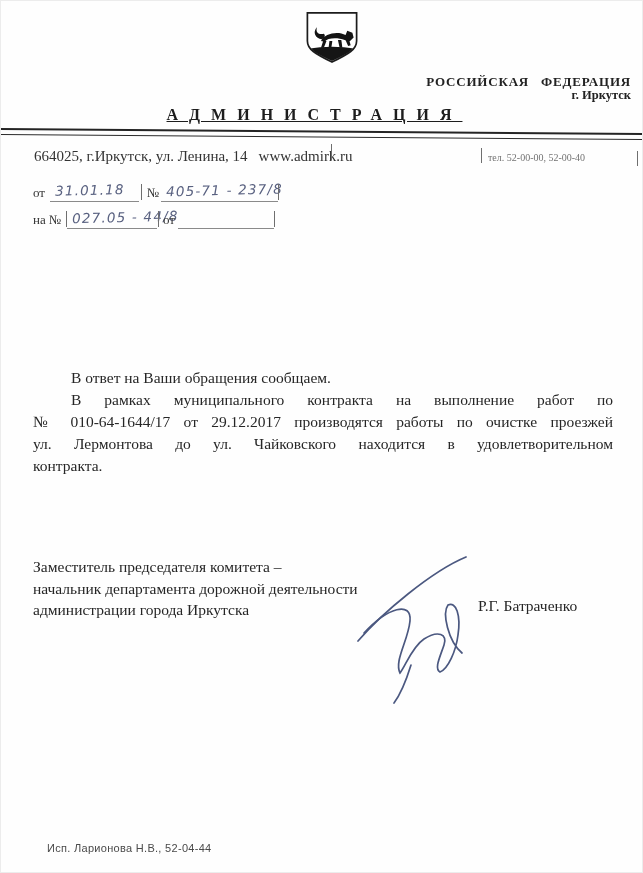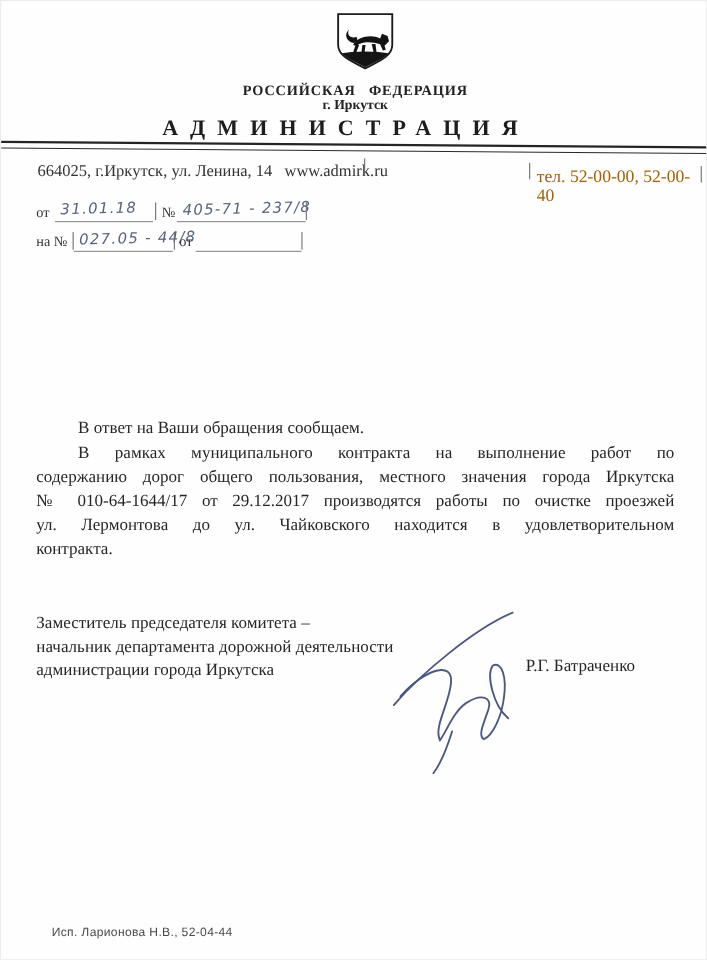--- a/index.html
+++ b/index.html
@@ -10,49 +10,49 @@
     overflow:hidden;
     font-family:"Liberation Serif", serif;
     color:#2b2b2b;
     box-sizing:border-box;
     border:1px solid #ececec;
   }
   .abs { position:absolute; }
 
   
   .emblem { left:303px; top:10px; }
-  .centerline { left:14px; width:616px; text-align:center; }
+  .centerline { left:14px; width:616px; text-align:right; }
   .country { top:73px; font-weight:bold; font-size:13px; letter-spacing:.8px; word-spacing:8px; color:#222; }
   .city { top:87px; font-weight:bold; font-size:12.5px; color:#222; }
-  .org { top:105px; left:0; width:616px; text-align:center; font-weight:bold; font-size:20px;
-         letter-spacing:11px; text-indent:11px; color:#1d1d1d; z-index:2; }
+  .org { top:105px; left:0; width:616px; text-align:center; font-weight:bold; font-size:16px;
+         letter-spacing:11px; text-indent:11px; color:#1d1d1d; z-index:2;text-decoration:underline; }
   .double-rule {
     left:0; top:127px; width:660px; height:4px;
     border-top:2px solid #242424; border-bottom:1.5px solid #2a2a2a;
     transform:rotate(0.45deg); transform-origin:0 0; z-index:1;
   }
   .addr { left:33px; top:147px; font-size:15px; color:#333; }
   .site { margin-left:11px; }
-  .phone { top:151px; left:487px; font-size:16px; color:#a16207; }
+  .phone { top:151px; left:487px; font-size:10px; color:#737373; }
   .vtick { width:1px; background:#6f6f6f; }
 
   
   .ref-row { height:22px; font-size:13px; color:#333; }
   .lbl { position:absolute; top:3px; }
   .fld { position:absolute; top:0; height:19px; border-bottom:1px solid #8a8a8a; }
   .hand {
     display:inline-block;
     font-family:"DejaVu Sans", sans-serif; font-style:italic;
     font-size:13.5px; letter-spacing:1.2px; color:#596180;
     transform:rotate(-1.4deg); white-space:nowrap; padding-left:5px;
   }
   .tickm { position:absolute; top:2px; height:16px; }
 
   
-  .body-text { left:32px; top:366px; width:580px;margin-top:12px; }
+  .body-text { left:32px; top:366px; width:580px; }
   .bline { font-size:15.5px; line-height:22px; color:#262626; }
   .just { text-align:justify; text-align-last:justify; }
   .indent { padding-left:38px; }
 
   
   .sig-block { left:32px; top:555px; width:430px; }
   .sline { font-size:15.5px; line-height:21.5px; color:#262626; }
   .sig-svg { left:353px; top:548px; z-index:3; }
   .sig-name { left:477px; top:596px; font-size:15.5px; color:#262626; }
 
@@ -113,21 +113,20 @@
   <span class="fld" style="left:66px; width:90px;"><span class="hand">027.05 - 44/8</span></span>
   <span class="vtick tickm" style="left:157px;"></span>
   <span class="lbl" style="left:162px;">от</span>
   <span class="fld" style="left:177px; width:96px;"><span class="hand"></span></span>
   <span class="vtick tickm" style="left:273px;"></span>
 </div>
 
 <div class="abs body-text">
   <div class="bline indent">В ответ на Ваши обращения сообщаем.</div>
   <div class="bline indent just">В рамках муниципального контракта на выполнение работ по</div>
-  <div class="bline just">содержанию дорог общего пользования, местного значения города Иркутска</div>
   <div class="bline just">№ 010-64-1644/17 от 29.12.2017 производятся работы по очистке проезжей</div>
   <div class="bline just">ул. Лермонтова до ул. Чайковского находится в удовлетворительном</div>
   <div class="bline">контракта.</div>
 </div>
 
 <div class="abs sig-block">
   <div class="sline">Заместитель председателя комитета –</div>
   <div class="sline">начальник департамента дорожной деятельности</div>
   <div class="sline">администрации города Иркутска</div>
 </div>

